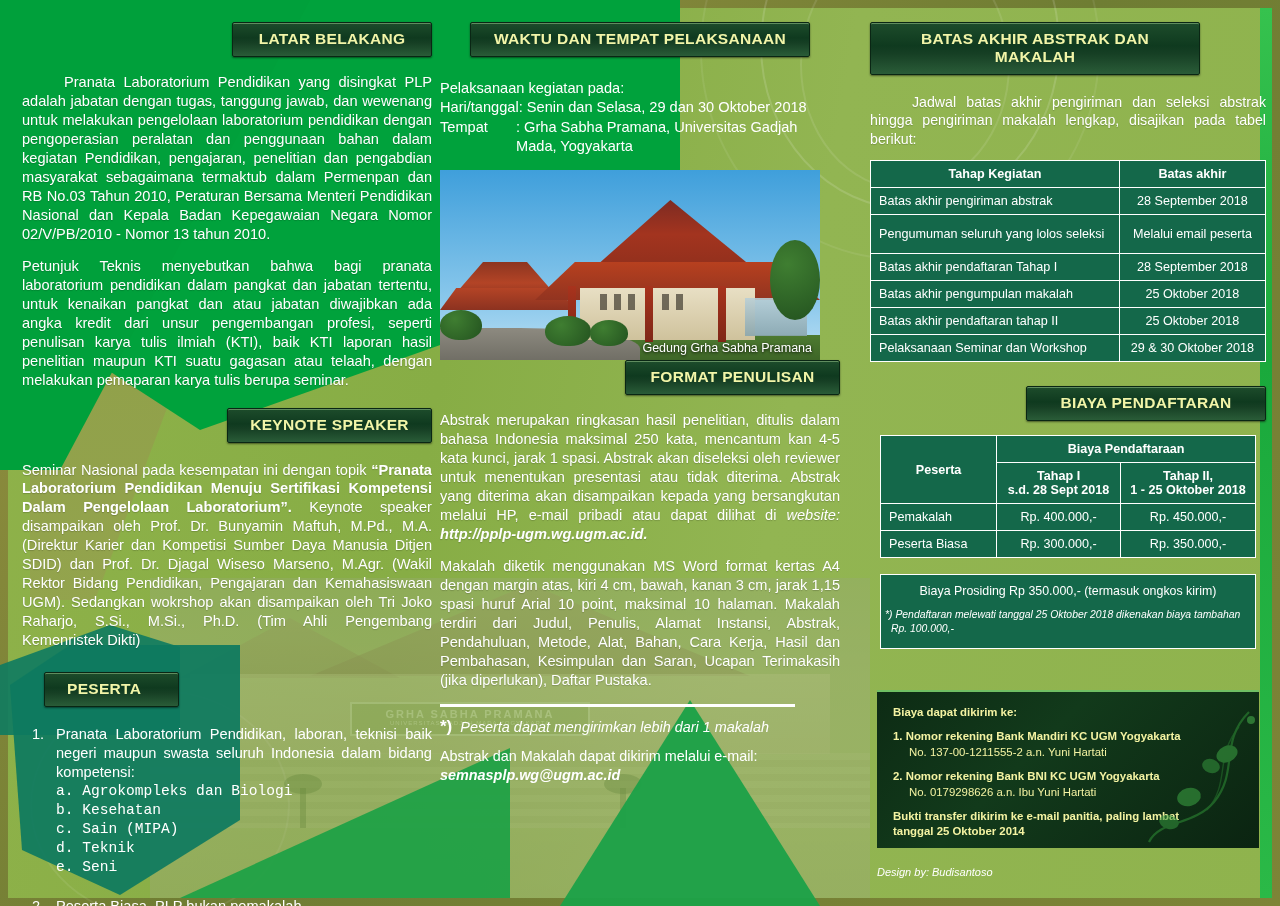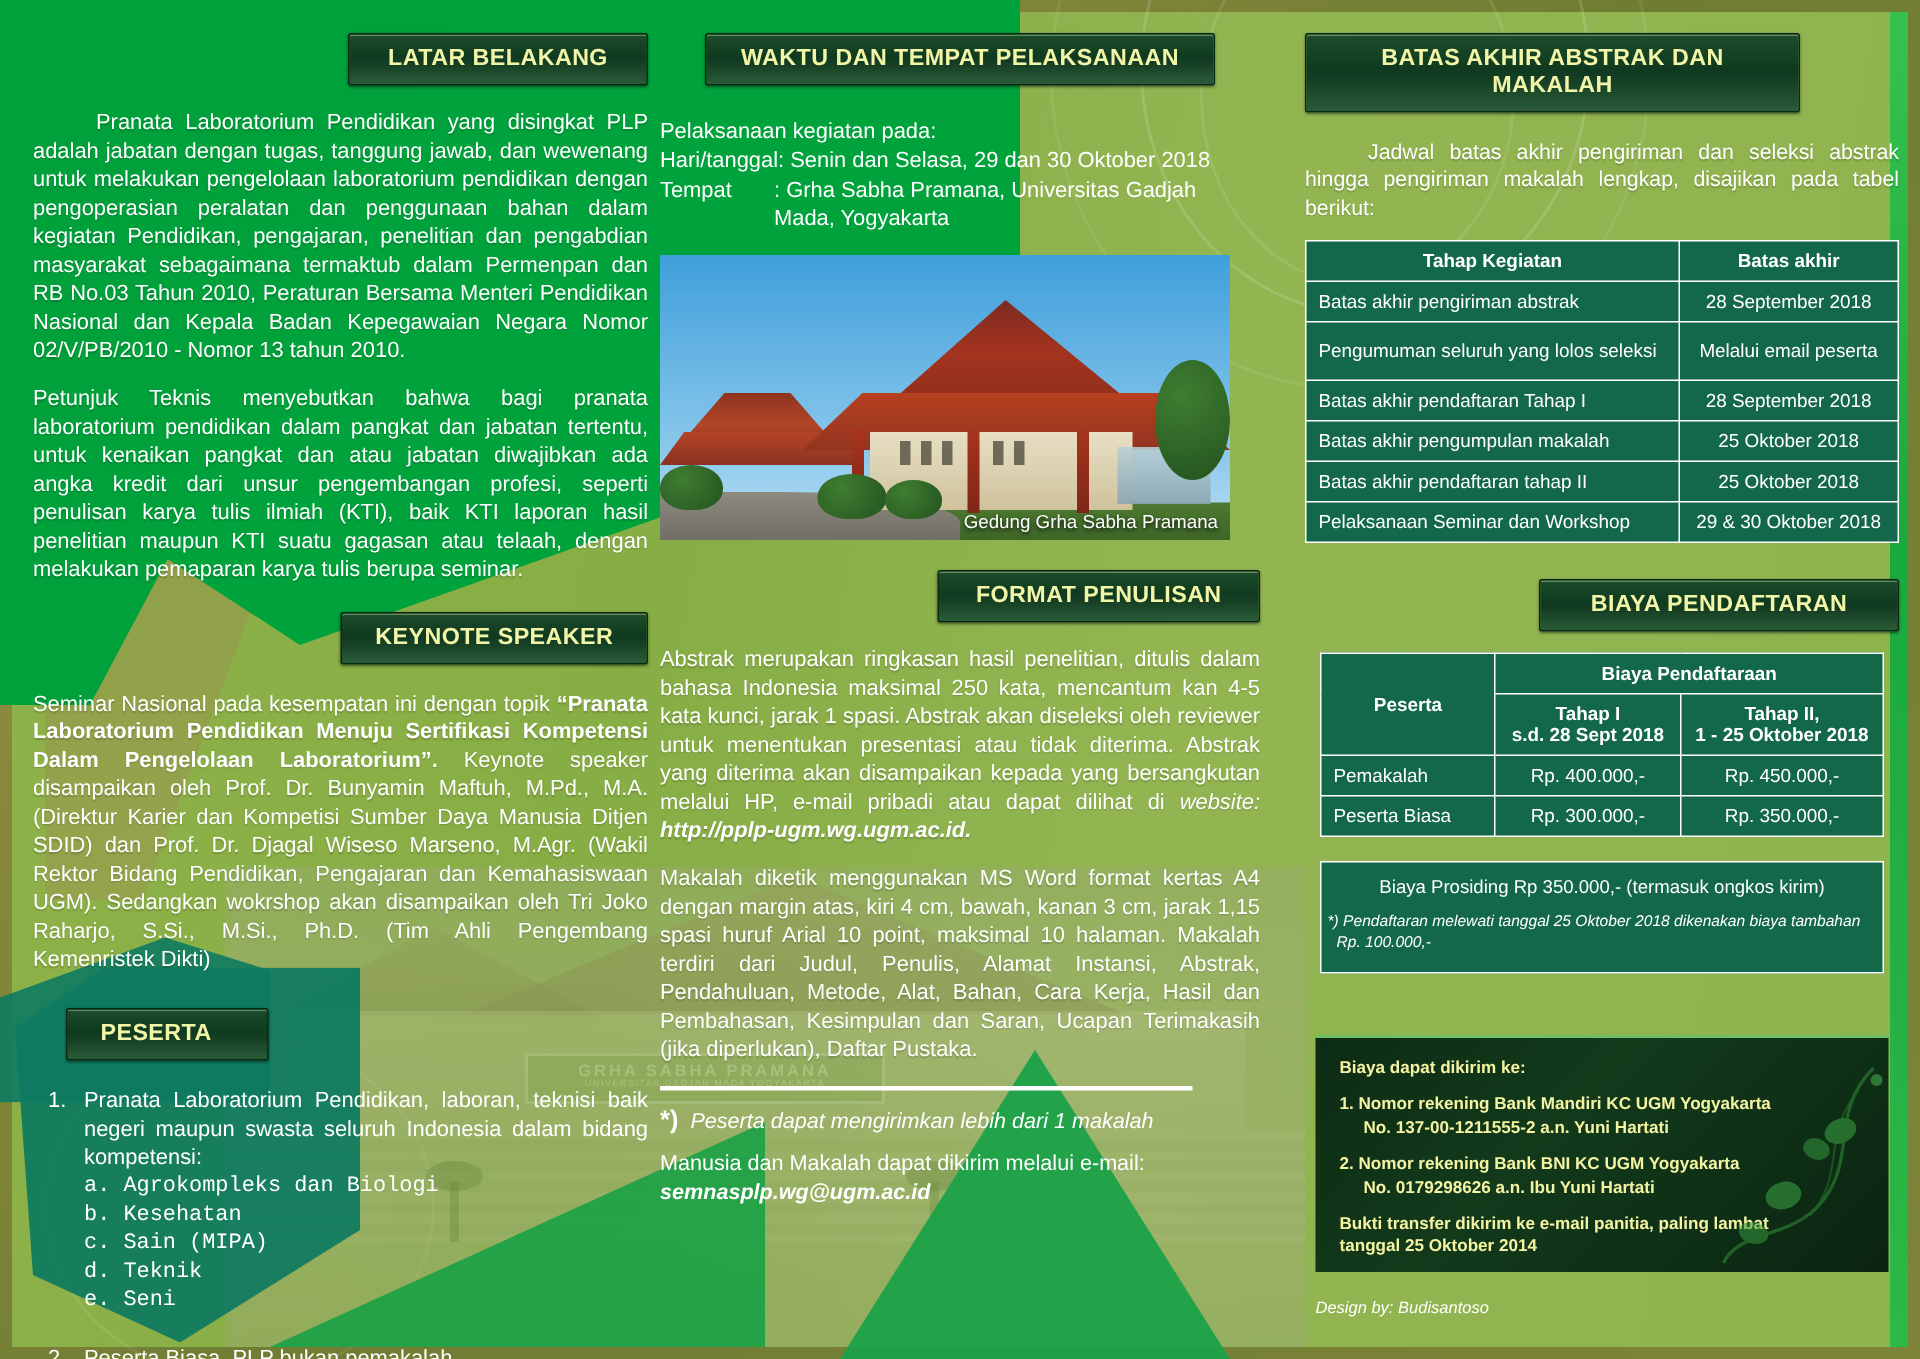--- a/index.html
+++ b/index.html
@@ -283,21 +283,21 @@
     font-weight:bold;
     line-height:1.35;
     padding:13px 16px;
   }
   .bank-box .vine {
     position:absolute; right:-10px; top:10px; width:150px; height:150px;
     opacity:.55;
   }
   .bank-list { margin-top:9px; }
   .bank-item { margin-bottom:9px; }
-  .bank-item .sub { display:block; padding-left:16px; font-weight:bold; }
+  .bank-item .sub { display:block; padding-left:16px; font-weight:normal; }
   .bank-last { margin-top:2px; }
 
   .credit {
     position:absolute; left:877px; top:866px;
     color:#ffffff; font-size:11px; font-style:italic;
   }
 
   
   .hr-white {
     height:3px; background:#ffffff; margin:14px 0 10px; width:355px;
@@ -417,37 +417,37 @@
       <div class="bldg-col" style="left:205px"></div>
       <div class="bldg-col" style="left:278px"></div>
       <div class="bldg-glass"></div>
       <div class="bush" style="left:105px;top:146px;width:46px;height:30px"></div>
       <div class="bush" style="left:150px;top:150px;width:38px;height:26px"></div>
       <div class="bush" style="left:0px;top:140px;width:42px;height:30px"></div>
       <div class="bush" style="left:330px;top:70px;width:50px;height:80px;border-radius:50%"></div>
       <div class="photo-caption">Gedung Grha Sabha Pramana</div>
     </div>
 
-    <div class="banner-wrap right" style="margin-top:20px">
+    <div class="banner-wrap right" style="">
       <div class="banner" style="width:215px">FORMAT PENULISAN</div>
     </div>
 
     <p class="p" style="margin-top:16px"><span>Abstrak merupakan ringkasan hasil penelitian, ditulis dalam bahasa Indonesia maksimal 250 kata, mencantum kan 4-5 kata kunci, jarak 1 spasi. Abstrak akan diseleksi oleh reviewer untuk menentukan presentasi atau tidak diterima. Abstrak yang diterima akan disampaikan kepada yang bersangkutan melalui HP, e-mail pribadi atau dapat  dilihat  di </span><span class="i">website:</span> <span class="bi">http://pplp-ugm.wg.ugm.ac.id.</span></p>
 
     <p class="p">Makalah diketik menggunakan MS Word format kertas A4 dengan margin atas, kiri 4 cm, bawah, kanan 3 cm, jarak 1,15 spasi huruf Arial  10 point, maksimal 10 halaman. Makalah  terdiri dari Judul, Penulis, Alamat Instansi, Abstrak, Pendahuluan,  Metode, Alat, Bahan, Cara Kerja, Hasil dan  Pembahasan,  Kesimpulan dan Saran, Ucapan Terimakasih (jika diperlukan), Daftar Pustaka.</p>
 
     <div class="hr-white"></div>
 
     <div class="star-line">
       <span class="star">*)</span>
       &nbsp;<span>Peserta dapat mengirimkan lebih dari 1 makalah</span>
     </div>
 
     <div class="email-block">
-      <div>Manusia dan Makalah dapat dikirim melalui e-mail:</div>
+      <div>Abstrak dan Makalah dapat dikirim melalui e-mail:</div>
       <div class="bi">semnasplp.wg@ugm.ac.id</div>
     </div>
   </div>
 
   <div class="col col-right" style="top:22px">
 
     <div class="banner-wrap left">
       <div class="banner" style="width:330px">BATAS AKHIR ABSTRAK DAN MAKALAH</div>
     </div>
 

